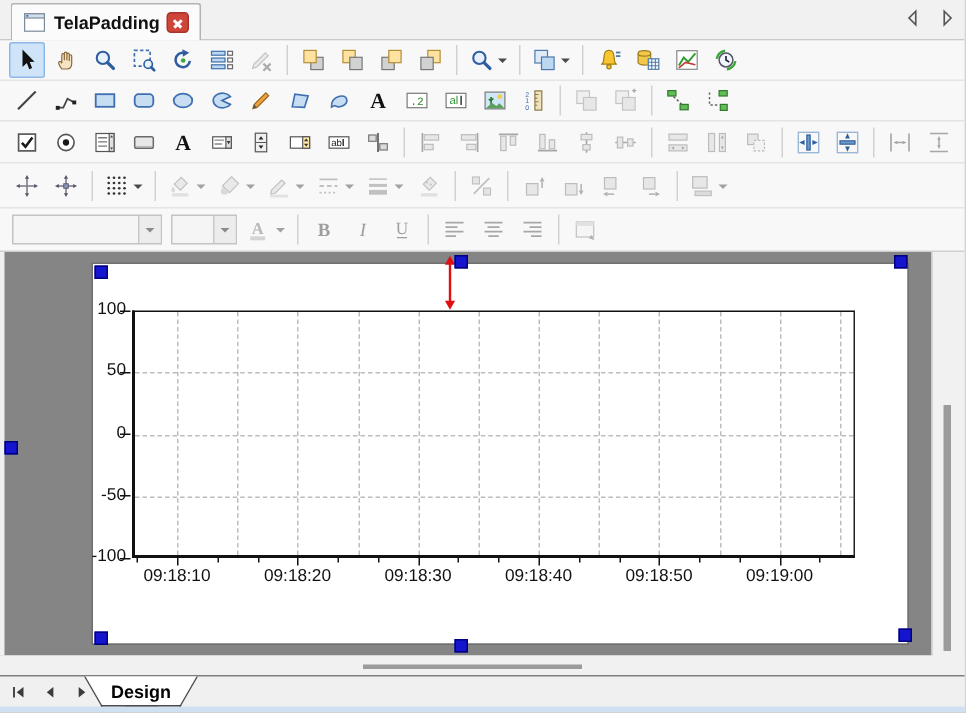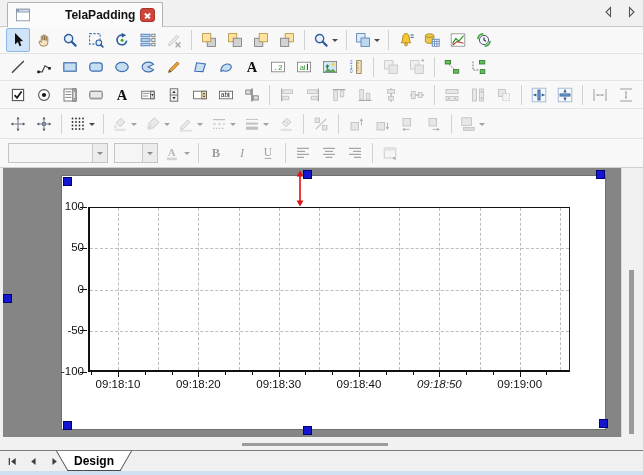--- a/index.html
+++ b/index.html
@@ -5,21 +5,21 @@
   html,body { margin:0; padding:0; background:#dcdcdc; }
   * { box-sizing:border-box; }
   .window {
     position:relative; width:644px; height:475px; overflow:hidden;
     font-family:"Liberation Sans", sans-serif; background:#f1f1f1;
     border-right:1px solid #d5d5d5;
   }
   
   .doc-tabbar { position:absolute; top:0; left:0; right:0; height:27px; background:#f1f1f1; border-bottom:1px solid #c9c9c9; }
   .doc-tab { position:absolute; left:7px; top:2px; height:25px; background:#fbfbfb; border:1px solid #b2b2b2; border-bottom:none; border-radius:2px 2px 0 0; display:flex; align-items:center; gap:5px; padding:0 7px; }
-  .doc-tab-label { font-weight:bold; font-size:12px; color:#111; white-space:nowrap;margin-left:29px; }
+  .doc-tab-label { font-weight:bold; font-size:12px; color:#111; white-space:nowrap; }
   .close-btn { position:relative; width:15px; height:14px; background:#ce453a; border:1px solid #a83329; border-radius:3px; }
   .close-btn::before,.close-btn::after { content:""; position:absolute; left:3px; right:3px; top:6px; height:1.6px; background:#fff; }
   .close-btn::before { transform:rotate(45deg); }
   .close-btn::after  { transform:rotate(-45deg); }
   .tab-scrolls { position:absolute; right:5px; top:5px; display:flex; gap:8px; }
   .tab-scrolls .sbtn { width:14px; height:14px; display:flex; align-items:center; justify-content:center; }
   .tab-scrolls svg { width:12px; height:12px; display:block; }
   
   .toolbars { position:absolute; top:27px; left:0; right:0; height:141px; background:#f8f8f8; }
   .tbrow { display:flex; align-items:center; padding-left:5px; border-bottom:1px solid #e4e4e4; overflow:hidden; }
@@ -922,21 +922,21 @@
           <div class="xtick" style="left: 324.58px; height: 3px;"></div>
           <div class="xtick" style="left: 351.36px; height: 5px;"></div>
           <div class="xtick" style="left: 378.14px; height: 3px;"></div>
           <div class="xtick" style="left: 404.92px; height: 3px;"></div>
           <div class="xtick" style="left: 431.7px; height: 5px;"></div>
           <div class="xtick" style="left: 458.48px; height: 3px;"></div>
           <div class="xlabel" style="left: 30px;">09:18:10</div>
           <div class="xlabel" style="left: 110.333px;">09:18:20</div>
           <div class="xlabel" style="left: 190.666px;">09:18:30</div>
           <div class="xlabel" style="left: 270.999px;">09:18:40</div>
-          <div class="xlabel" style="left: 351.332px; font-style: italic;">09:18:50</div>
+          <div class="xlabel" style="left: 351.332px;">09:18:50</div>
           <div class="xlabel" style="left: 431.665px;">09:19:00</div>
         </div>
     </div>
 
     <svg class="pad-arrow" viewBox="0 0 12 37">
       <line x1="6" y1="3" x2="6" y2="34" stroke="#e01010" stroke-width="1.6"></line>
       <polygon points="6,0.5 2.6,6.5 9.4,6.5" fill="#e01010"></polygon>
       <polygon points="6,36.5 2.6,30.5 9.4,30.5" fill="#e01010"></polygon>
     </svg>
 

